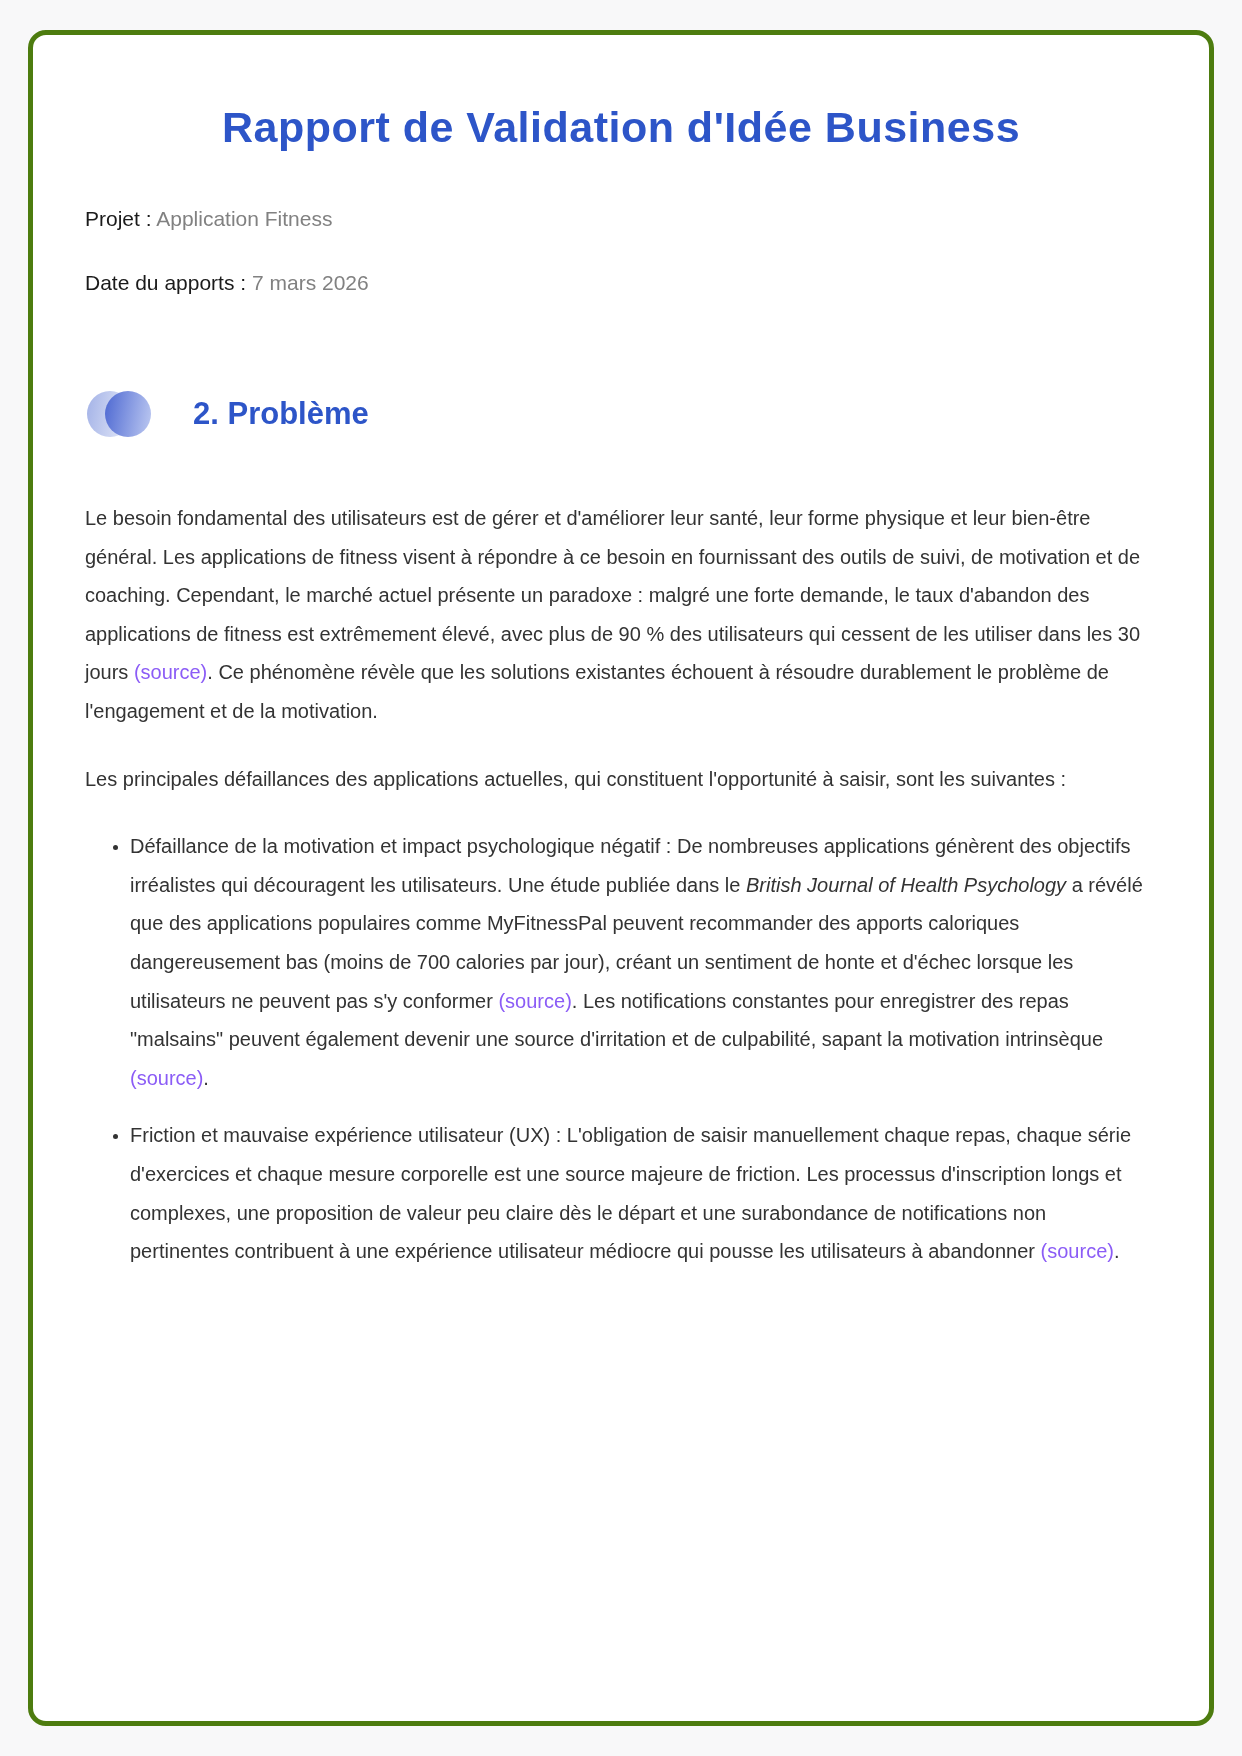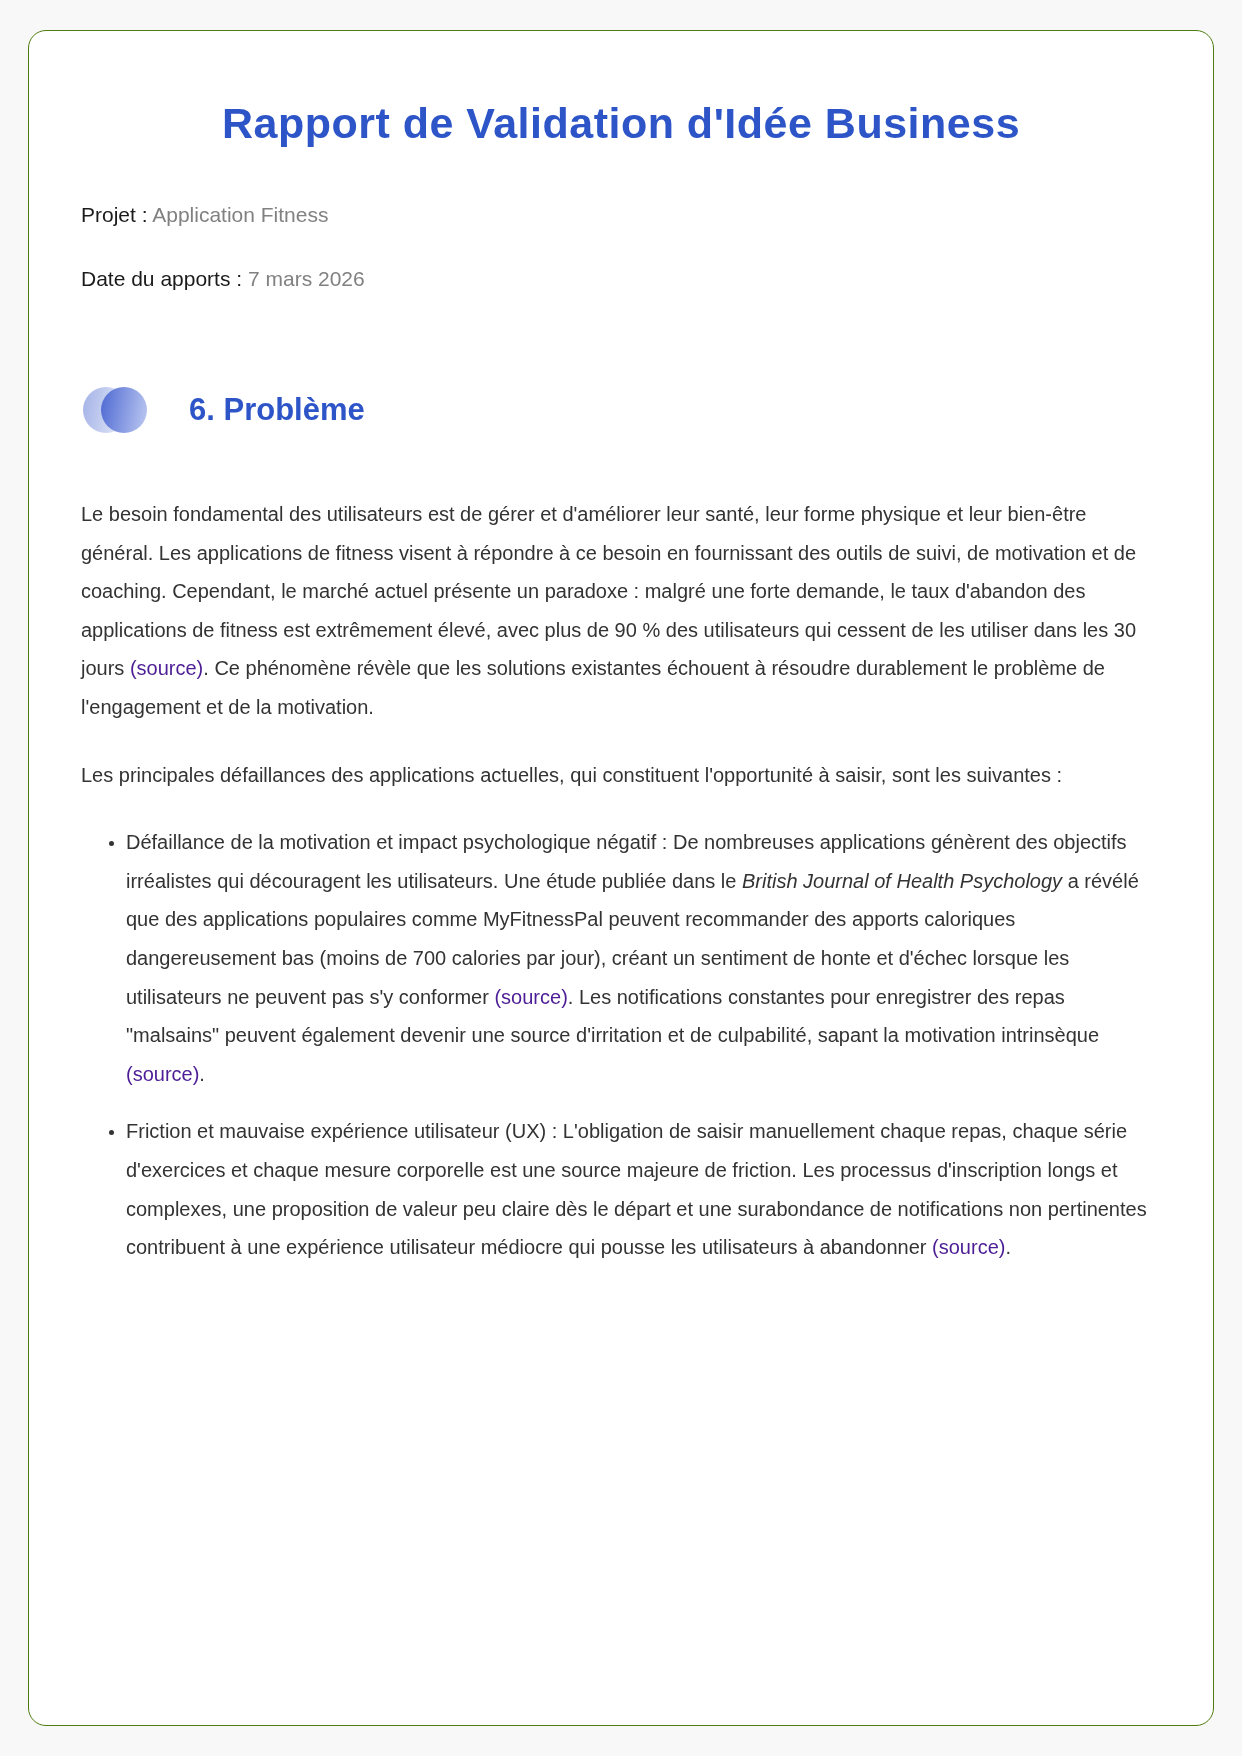--- a/index.html
+++ b/index.html
@@ -7,21 +7,21 @@
     margin: 0;
     padding: 0;
     background: #f8f8f9;
     font-family: "Liberation Sans", "DejaVu Sans", sans-serif;
   }
   .page {
     width: 1186px;
     height: 1696px;
     margin: 30px 28px;
     background: #ffffff;
-    border: 1px solid #4d7c0f;
+    border: 5px solid #4d7c0f;
     border-radius: 18px;
     padding: 68px 52px 60px 52px;
     overflow: hidden;
   }
   h1.report-title {
     margin: 0 0 55px 0;
     text-align: center;
     font-size: 43px;
     font-weight: bold;
     color: #2d55c8;
@@ -83,21 +83,21 @@
     padding: 0 0 0 37px;
   }
   ul.problem-list li {
     margin-bottom: 19px;
   }
   ul.problem-list li::marker {
     color: #333333;
     font-size: 17px;
   }
   a.src-link {
-    color: #4c1d95;
+    color: #8b5cf6;
     text-decoration: none;
     cursor: pointer;
   }
   em { font-style: italic; }
 </style>
 </head>
 <body>
 
 <div class="page">
 
@@ -111,21 +111,21 @@
   <p class="meta-line">
     <span class="meta-label">Date du apports :</span>
     <span class="meta-value">7 mars 2026</span>
   </p>
 
   <div class="section-header">
     <span class="section-icon">
       <span class="c1"></span>
       <span class="c2"></span>
     </span>
-    <h2 class="section-title">6. Problème</h2>
+    <h2 class="section-title">2. Problème</h2>
   </div>
 
   <div class="body-copy">
     <p><span>Le besoin fondamental des utilisateurs est de gérer et d'améliorer leur santé, leur forme physique et leur bien-être général. Les applications de fitness visent à répondre à ce besoin en fournissant des outils de suivi, de motivation et de coaching. Cependant, le marché actuel présente un paradoxe : malgré une forte demande, le taux d'abandon des applications de fitness est extrêmement élevé, avec plus de 90 % des utilisateurs qui cessent de les utiliser dans les 30 jours </span><a href="#" class="src-link">(source)</a><span>. Ce phénomène révèle que les solutions existantes échouent à résoudre durablement le problème de l'engagement et de la motivation.</span></p>
     <p><span>Les principales défaillances des applications actuelles, qui constituent l'opportunité à saisir, sont les suivantes :</span></p>
 
     <ul class="problem-list">
       <li><span>Défaillance de la motivation et impact psychologique négatif : De nombreuses applications génèrent des objectifs irréalistes qui découragent les utilisateurs. Une étude publiée dans le </span><em>British Journal of Health Psychology</em><span> a révélé que des applications populaires comme MyFitnessPal peuvent recommander des apports caloriques dangereusement bas (moins de 700 calories par jour), créant un sentiment de honte et d'échec lorsque les utilisateurs ne peuvent pas s'y conformer </span><a href="#" class="src-link">(source)</a><span>. Les notifications constantes pour enregistrer des repas "malsains" peuvent également devenir une source d'irritation et de culpabilité, sapant la motivation intrinsèque </span><a href="#" class="src-link">(source)</a><span>.</span></li>
       <li><span>Friction et mauvaise expérience utilisateur (UX) : L'obligation de saisir manuellement chaque repas, chaque série d'exercices et chaque mesure corporelle est une source majeure de friction. Les processus d'inscription longs et complexes, une proposition de valeur peu claire dès le départ et une surabondance de notifications non pertinentes contribuent à une expérience utilisateur médiocre qui pousse les utilisateurs à abandonner </span><a href="#" class="src-link">(source)</a><span>.</span></li>
     </ul>

